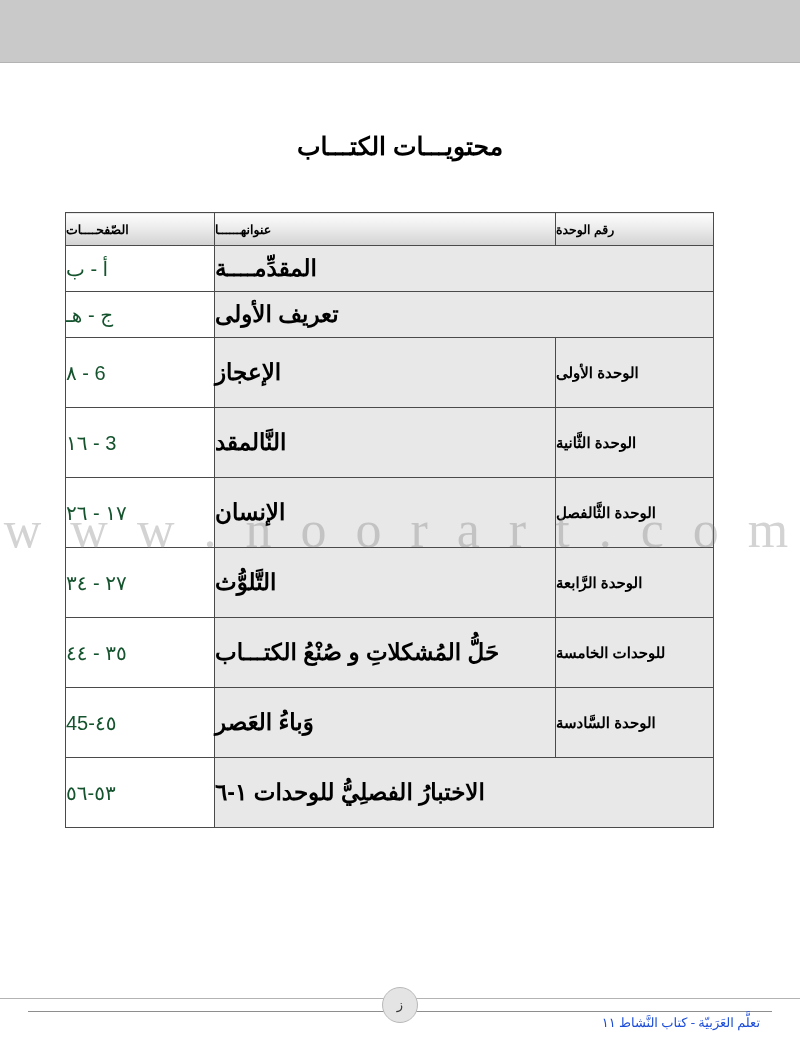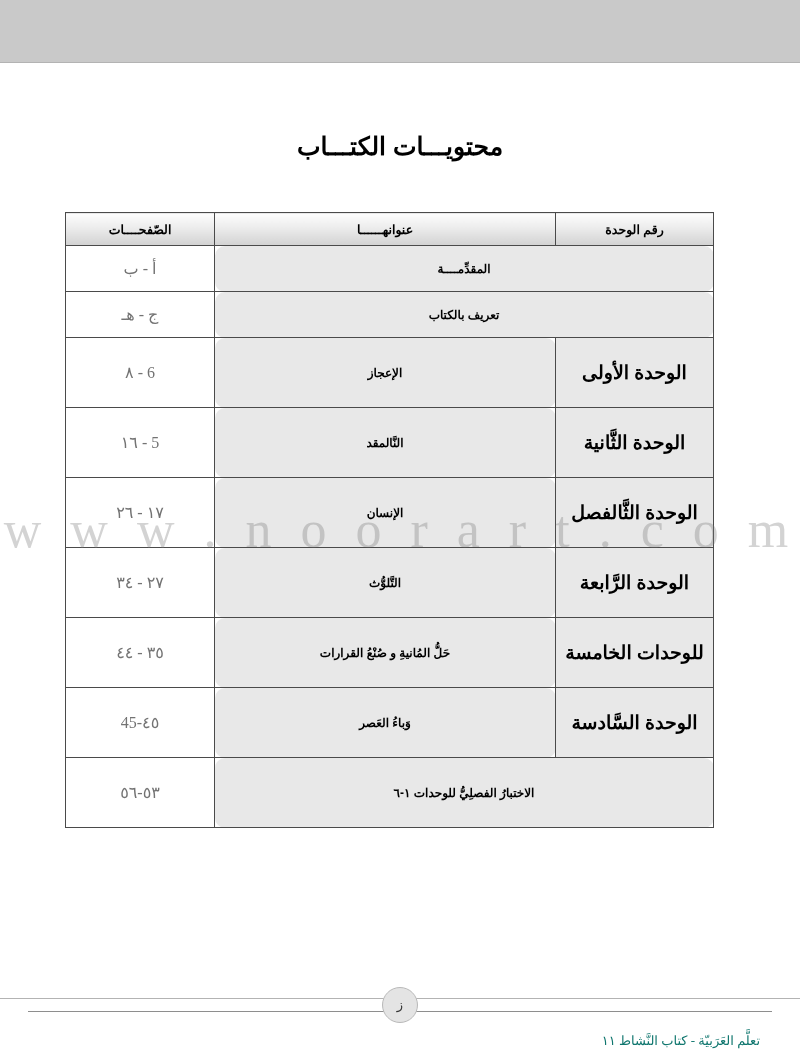--- a/index.html
+++ b/index.html
@@ -51,24 +51,24 @@
     position: absolute;
     left: 28px;
     right: 28px;
     bottom: 47px;
     height: 1px;
     background: #8e8e8e;
   }
   .footer-text {
     position: absolute;
     right: 40px;
-    bottom: 10px;
+    bottom: 28px;
     font-family: "Liberation Serif", serif;
     font-size: 13px;
-    color: #0f766e;
+    color: #1d4ed8;
     direction: rtl;
     white-space: nowrap;
   }
   .page-badge {
     position: absolute;
     left: 50%;
     transform: translateX(-50%);
     bottom: 36px;
     width: 34px;
     height: 34px;
@@ -108,60 +108,59 @@
   table.toc {
     border-collapse: collapse;
     width: 625px;
     table-layout: fixed;
     direction: rtl;
   }
   table.toc td, table.toc th {
     border: 1px solid #4a4a4a;
     padding: 0;
     vertical-align: middle;
-    text-align: center;
+    text-align: left;
   }
   
   .hdr {
     height: 32px;
     background: linear-gradient(to bottom, #fdfdfd 0%, #ececec 45%, #d2d2d2 100%);
     font-family: "Liberation Sans", sans-serif;
     font-weight: bold;
     font-size: 12.5px;
     color: #000;
     letter-spacing: 0.5px;
   }
   .hdr-unit { width: 157px; }
   .hdr-title { width: 340px; }
   .hdr-pages { width: 148px; }
 
   .cell-unit {
     background: #e8e8e8;
     font-family: "Liberation Sans", sans-serif;
     font-weight: bold;
-    font-size: 19px;
+    font-size: 15px;
     color: #000;
     width: 157px;
   }
   .cell-title {
     background: #e8e8e8;
     font-family: "Liberation Sans", sans-serif;
     font-weight: bold;
-    font-size: 12px;
+    font-size: 23px;
     color: #000;
-    border-radius: 10px;
   }
   .cell-title.plain {
     background: #e8e8e8;
   }
   .cell-pages {
     background: #ffffff;
-    font-family: Liberation Serif, serif;
-    font-size: 16px;
-    color: #737373;
+    font-family: Liberation Sans, sans-serif;
+    font-size: 20px;
+    color: #14532d;
     letter-spacing: 2px;
     width: 148px;
   }
   tr.row { height: 70px; }
   tr.row-short { height: 46px; }
 
   
   .watermark {
     position: absolute;
     top: 500px;
@@ -196,51 +195,51 @@
         </tr>
       </thead>
       <tbody>
 
         <tr class="row-short">
           <td class="cell-title plain" colspan="2">المقدِّمــــة</td>
           <td class="cell-pages">أ - ب</td>
         </tr>
 
         <tr class="row-short">
-          <td class="cell-title plain" colspan="2">تعريف بالكتاب</td>
+          <td class="cell-title plain" colspan="2">تعريف الأولى</td>
           <td class="cell-pages">ج - هـ</td>
         </tr>
 
         <tr class="row">
           <td class="cell-unit">الوحدة الأولى</td>
           <td class="cell-title">الإعجاز</td>
           <td class="cell-pages">6 - ٨</td>
         </tr>
 
         <tr class="row">
           <td class="cell-unit">الوحدة الثَّانية</td>
           <td class="cell-title">النَّالمقد</td>
-          <td class="cell-pages">5 - ١٦</td>
+          <td class="cell-pages">3 - ١٦</td>
         </tr>
 
         <tr class="row">
           <td class="cell-unit">الوحدة الثَّالفصل</td>
           <td class="cell-title">الإنسان</td>
           <td class="cell-pages">١٧ - ٢٦</td>
         </tr>
 
         <tr class="row">
           <td class="cell-unit">الوحدة الرَّابعة</td>
           <td class="cell-title">التَّلوُّث</td>
           <td class="cell-pages">٢٧ - ٣٤</td>
         </tr>
 
         <tr class="row">
           <td class="cell-unit">للوحدات الخامسة</td>
-          <td class="cell-title">حَلُّ المُانيةِ و صُنْعُ القرارات</td>
+          <td class="cell-title">حَلُّ المُشكلاتِ و صُنْعُ الكتـــاب</td>
           <td class="cell-pages">٣٥ - ٤٤</td>
         </tr>
 
         <tr class="row">
           <td class="cell-unit">الوحدة السَّادسة</td>
           <td class="cell-title">وَباءُ العَصر</td>
           <td class="cell-pages">٤٥-45</td>
         </tr>
 
         <tr class="row">

